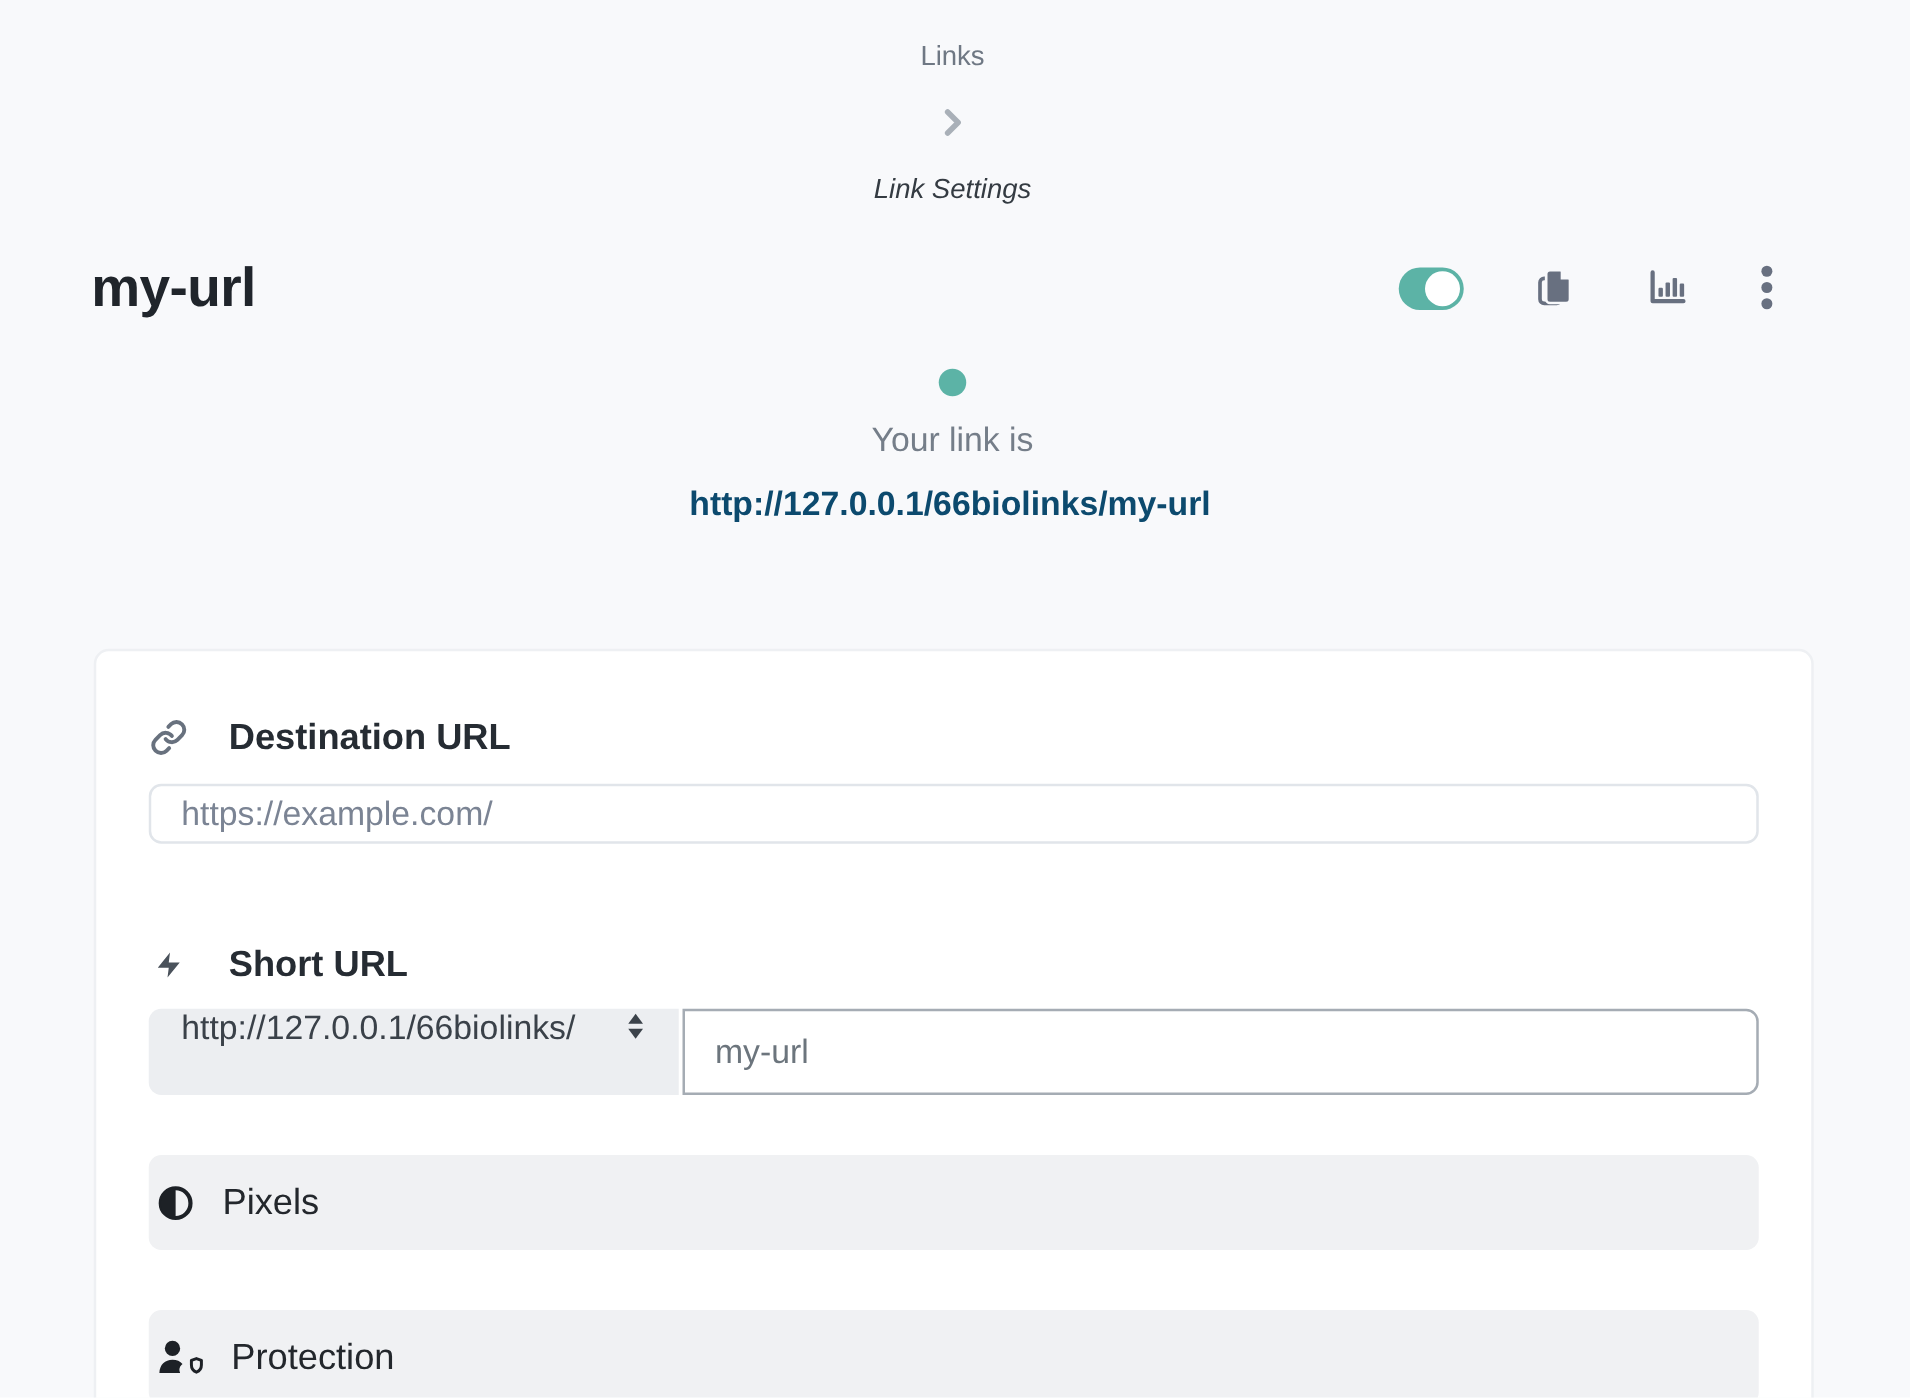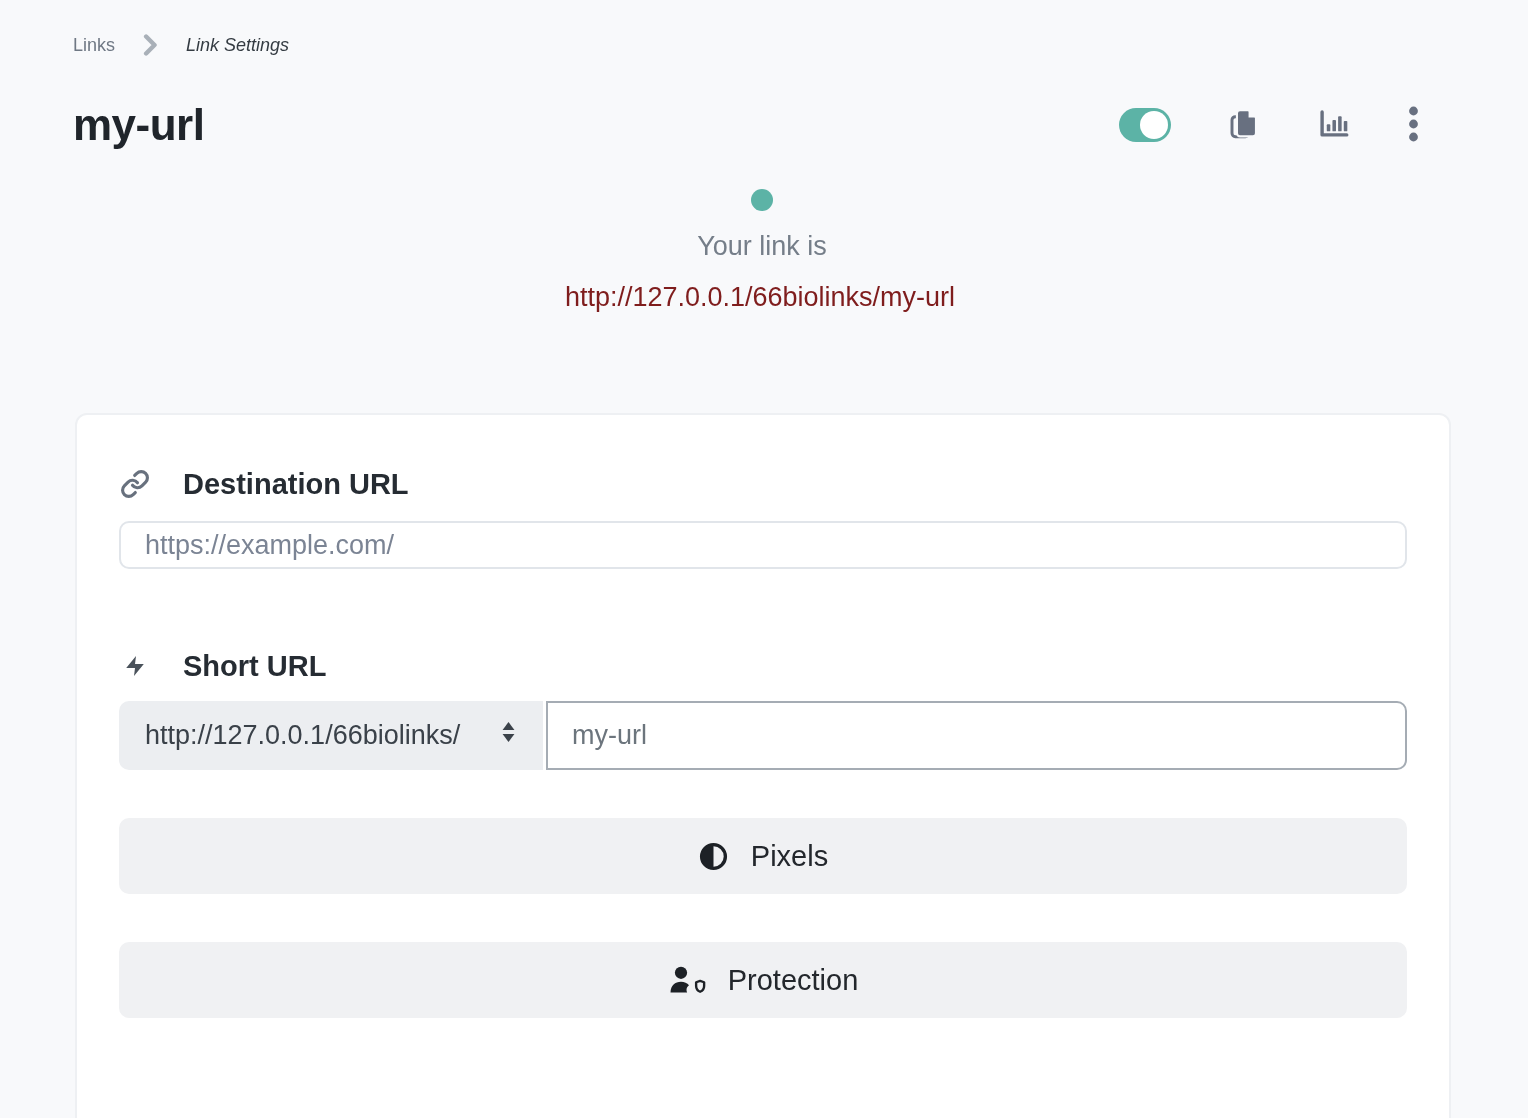--- a/index.html
+++ b/index.html
@@ -17,40 +17,40 @@
   html,body{margin:0;padding:0;overflow:hidden;}
   body{
     width:1528px;height:1118px;
     background:var(--page-bg);
     font-family:"Liberation Sans", sans-serif;
     color:var(--dark-text);
   }
   .page{padding:31px 77px 0 73px;}
 
   
-  .breadcrumb{display:flex;align-items:center;gap:28px;font-size:18px;line-height:28px;}
+  .breadcrumb{display:flex;align-items:center;gap:28px;font-size:22px;line-height:28px;flex-direction:column;}
   .bc-link{color:#6f7884;cursor:pointer;}
   .bc-sep{display:flex;align-items:center;}
   .bc-current{color:#343b42;font-style:italic;}
 
   
   .header-row{display:flex;align-items:center;justify-content:space-between;margin-top:42px;}
   .page-title{margin:0;font-size:44px;line-height:48px;font-weight:700;color:#20252b;letter-spacing:-0.5px;}
   .actions{display:flex;align-items:center;gap:57px;padding-right:32px;}
   .icon-btn{background:none;border:none;padding:0;cursor:pointer;display:flex;align-items:center;justify-content:center;}
 
   
   .toggle{width:52px;height:34px;border-radius:17px;background:var(--accent-teal);position:relative;border:none;cursor:pointer;}
   .toggle .knob{position:absolute;top:3px;right:3px;width:28px;height:28px;border-radius:50%;background:#fff;}
 
   
   .status-row{display:flex;align-items:center;gap:19px;margin-top:40px;font-size:27px;line-height:32px;flex-direction:column;}
   .status-dot{width:22px;height:22px;border-radius:50%;background:var(--accent-teal);flex:0 0 auto;}
   .status-prefix{color:#757e89;}
-  .status-url{color:#7f1d1d;font-weight:400;text-decoration:none;margin-left:-4px;cursor:pointer;}
+  .status-url{color:#0c4a6e;font-weight:700;text-decoration:none;margin-left:-4px;cursor:pointer;}
 
   
   .card{
     margin-top:100px;margin-left:2px;
     background:#fff;border:2px solid var(--card-border);border-radius:12px;
     padding:52px 42px 60px;min-height:840px;
   }
   .field-label{display:flex;align-items:center;gap:32px;font-size:29px;font-weight:700;color:#262c33;line-height:34px;}
   .field-label .label-icon{display:flex;align-items:center;justify-content:center;width:32px;}
 
@@ -59,34 +59,34 @@
     border:2px solid var(--input-border);border-radius:10px;background:#fff;
     padding:0 24px;font-size:27px;color:#495057;font-family:inherit;outline:none;
   }
   .text-input::placeholder{color:#7b8494;opacity:1;}
 
   .short-section{margin-top:80px;}
   .input-group{margin-top:18px;display:flex;align-items:stretch;}
   .domain-select{
     width:424px;flex:0 0 auto;height:69px;
     background:var(--select-bg);border:none;border-radius:10px 0 0 10px;
-    display:flex;align-items:center;justify-content:space-between;
+    display:flex;justify-content:space-between;
     padding:0 24px 0 26px;font-size:27px;color:#3a4149;cursor:pointer;
   }
   .slug-input{
     flex:1;height:69px;margin-left:3px;
     border:2px solid #a5acb4;border-radius:0 10px 10px 0;background:#fff;
     padding:0 24px;font-size:27px;color:#6c757d;font-family:inherit;outline:none;
   }
   .help-text{margin-top:16px;font-size:27px;line-height:31px;color:#6d757e;}
 
   .section-btn{
     margin-top:48px;width:100%;height:76px;
     background:var(--button-bg);border:none;border-radius:10px;
-    display:flex;align-items:center;justify-content:center;gap:22px;
+    display:flex;align-items:center;justify-content:flex-start;gap:22px;
     font-size:29px;color:#23272c;font-family:inherit;cursor:pointer;
   }
   .section-btn:first-of-type{margin-top:48px;}
   .btn-icon{display:flex;align-items:center;justify-content:center;}
 </style>
 </head>
 <body>
 
 <div class="page">
 

